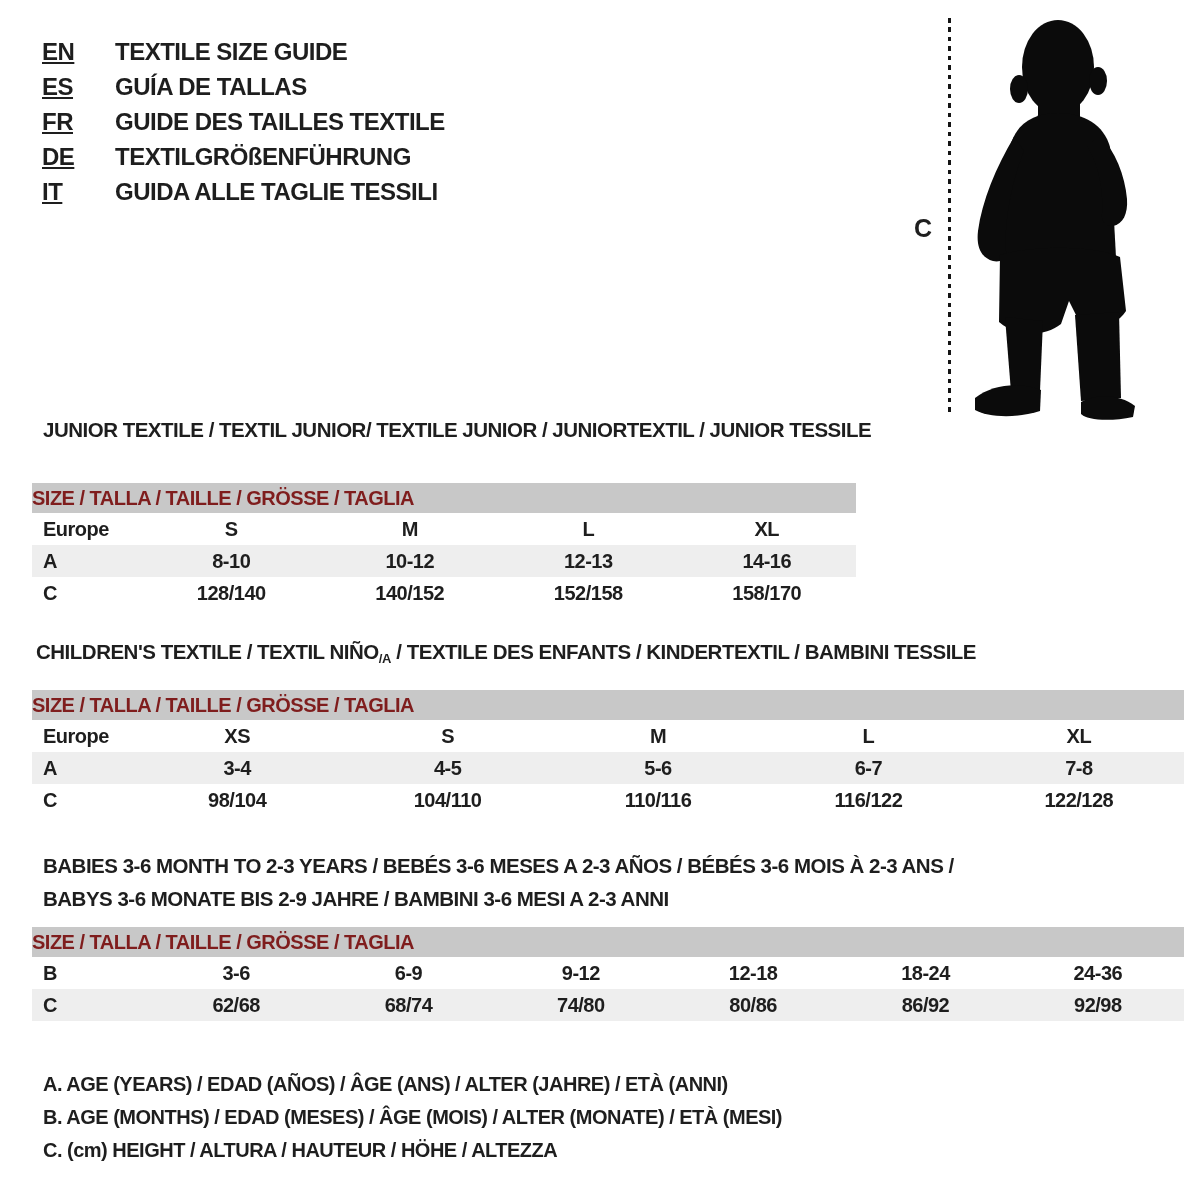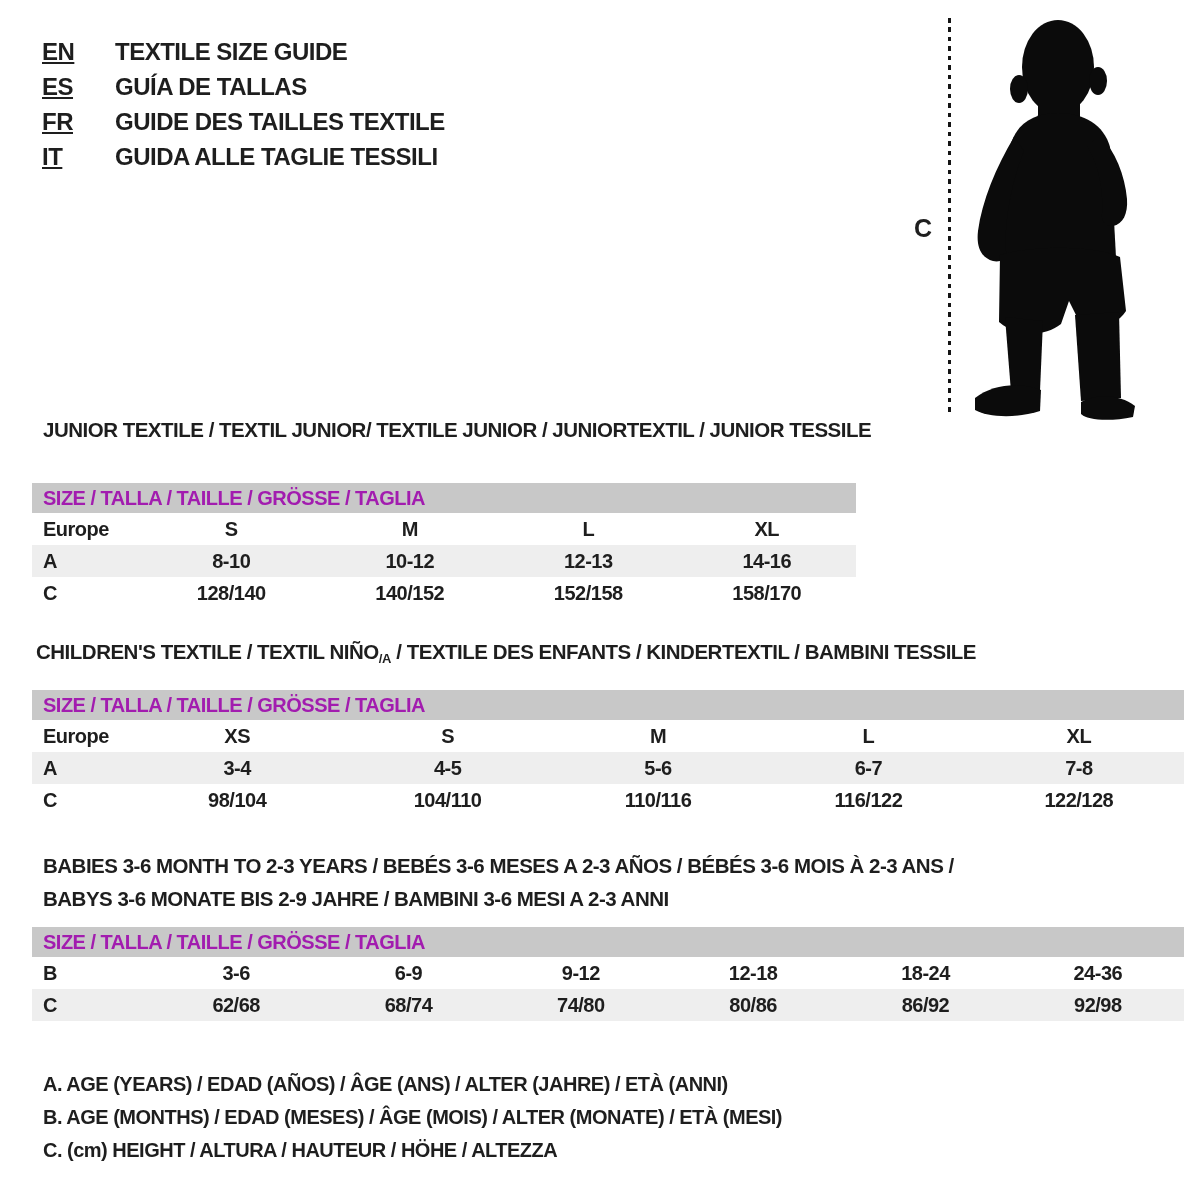--- a/index.html
+++ b/index.html
@@ -32,21 +32,21 @@
   .title-babies div{line-height:33px;white-space:nowrap;}
   .sub-small{font-size:13px;position:relative;top:4px;letter-spacing:-0.3px;}
 
   
   .size-table{box-sizing:border-box;}
   .tbl-junior{left:32px;top:483px;width:824px;}
   .tbl-children{left:32px;top:690px;width:1152px;}
   .tbl-babies{left:32px;top:927px;width:1152px;}
   .tbl-caption{
     height:30px;background:#c8c8c8;display:flex;align-items:center;
-    padding-left:11px;box-sizing:border-box;font-size:20px;color:#a21caf;
+    box-sizing:border-box;font-size:20px;color:#7f1d1d;
   }
   .tbl-row{display:flex;height:32px;align-items:center;font-size:20px;}
   .tbl-row.alt{background:#eeeeee;}
   .tbl-label{padding-left:11px;box-sizing:border-box;flex:0 0 auto;}
   .tbl-junior .tbl-label{width:110px;}
   .tbl-children .tbl-label{width:100px;}
   .tbl-babies .tbl-label{width:118px;}
   .tbl-cell{flex:1 1 0;text-align:center;}
 
   
@@ -61,20 +61,24 @@
     <span class="lang-code">EN</span>
     <span class="lang-label">TEXTILE SIZE GUIDE</span>
   </div>
   <div class="lang-row">
     <span class="lang-code">ES</span>
     <span class="lang-label">GUÍA DE TALLAS</span>
   </div>
   <div class="lang-row">
     <span class="lang-code">FR</span>
     <span class="lang-label">GUIDE DES TAILLES TEXTILE</span>
+  </div>
+  <div class="lang-row">
+    <span class="lang-code">DE</span>
+    <span class="lang-label">TEXTILGRÖßENFÜHRUNG</span>
   </div>
   <div class="lang-row">
     <span class="lang-code">IT</span>
     <span class="lang-label">GUIDA ALLE TAGLIE TESSILI</span>
   </div>
 </div>
 
 <div class="abs measure-line"></div>
 <div class="abs c-label">C</div>
 <svg class="abs silhouette" viewBox="0 0 172 405" xmlns="http://www.w3.org/2000/svg" fill="#0b0b0b">

